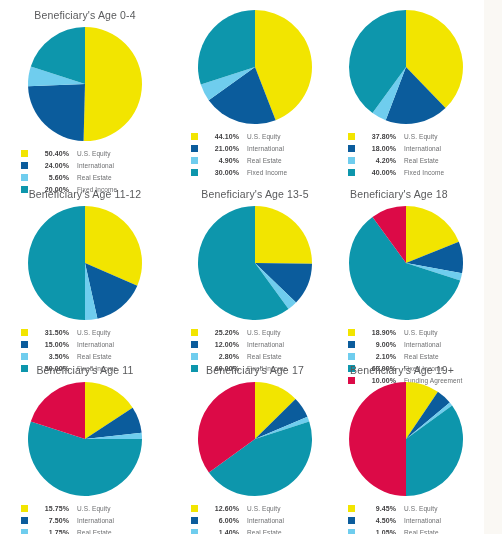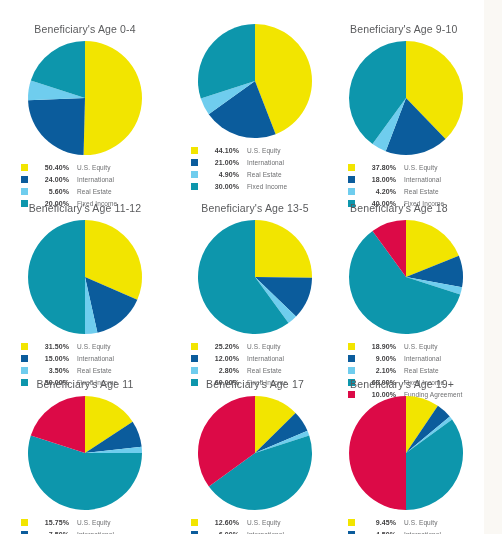--- a/index.html
+++ b/index.html
@@ -28,21 +28,20 @@
     width: 502px;
     height: 534px;
     display: grid;
     grid-template-columns: 170px 170px 162px;
     grid-template-rows: 179px 176px 179px;
   }
   .chart-cell {
     position: relative;
     box-sizing: border-box;
     padding-top: 9px;
-    margin-top: 14px;
   }
   .chart-title {
     text-align: center;
     font-size: 10.5px;
     letter-spacing: 0.15px;
     color: #595a5c;
     font-weight: 400;
     line-height: 13px;
     margin: 0 0 4px 0;
     white-space: nowrap;
@@ -161,21 +160,20 @@
           <span class="legend-label">Real Estate</span>
         </li>
         <li class="legend-row">
           <span class="swatch" style="background: rgb(13, 150, 172);"></span>
           <span class="legend-pct">30.00%</span>
           <span class="legend-label">Fixed Income</span>
         </li>
       </ul>
     </div>
     <div class="chart-cell col3">
-      <div class="chart-title">Beneficiary's Age 9-10</div>
       <div class="pie-wrap">
         <svg class="pie" width="116" height="116" viewBox="0 0 116 116">
           <path d="M 58 58 L 58 1 A 57 57 0 0 1 97.53823843132989 99.05761441861068 Z" fill="#F2E500"></path>
           <path d="M 58 58 L 97.53823843132989 99.05761441861068 A 57 57 0 0 1 37.684522913344715 111.25674972002689 Z" fill="#0B5C9C"></path>
           <path d="M 58 58 L 37.684522913344715 111.25674972002689 A 57 57 0 0 1 24.496240619329036 104.11396867937201 Z" fill="#6FCDEE"></path>
           <path d="M 58 58 L 24.496240619329036 104.11396867937201 A 57 57 0 0 1 57.99999999999999 1 Z" fill="#0D96AC"></path>
         </svg>
       </div>
       <ul class="legend">
         <li class="legend-row">

